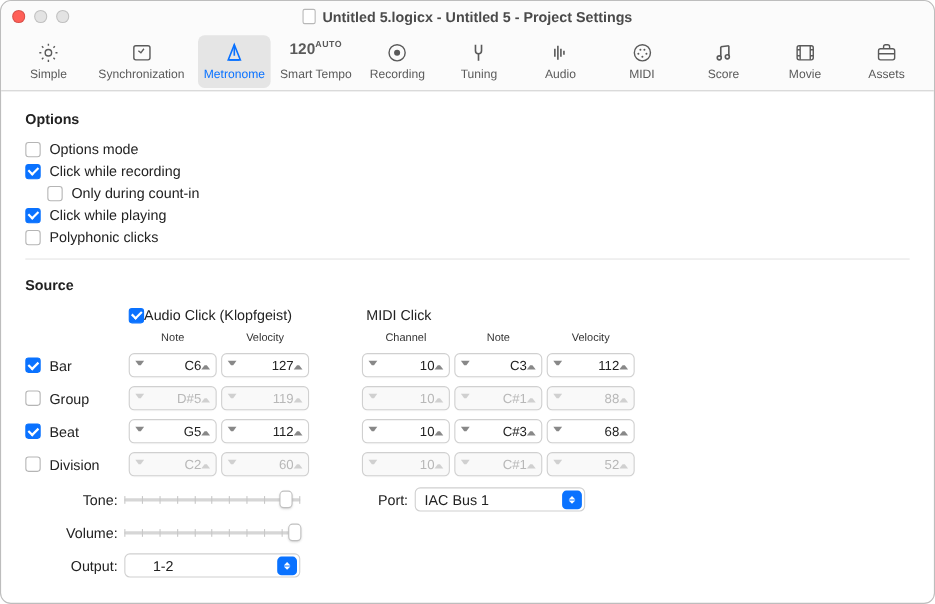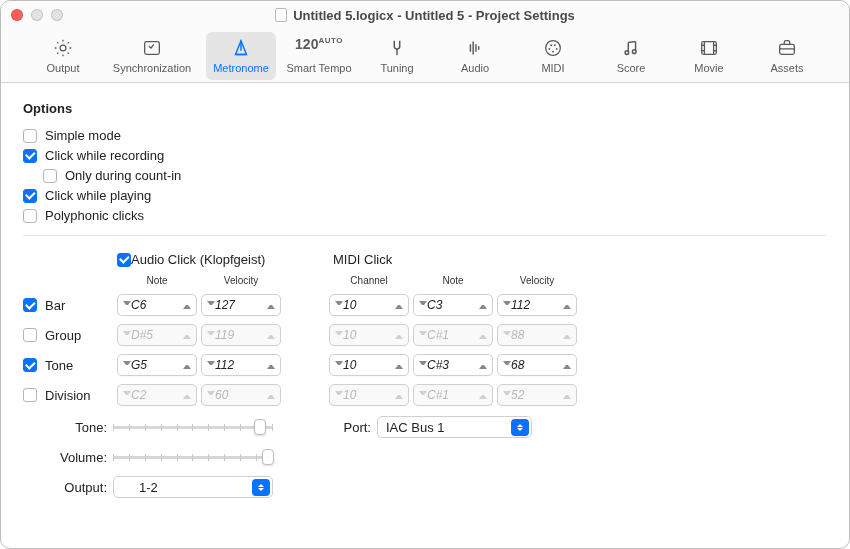--- a/index.html
+++ b/index.html
@@ -98,21 +98,21 @@
   .col-title-head { font-size: 13px; text-align: left; padding-left: 0; display: flex; align-items: center; gap: 0; }
   .stepper {
     height: 22px; border: 1px solid #d0d0d0; border-radius: 5px;
     background: #fff; display: flex; align-items: center; justify-content: space-between;
     padding: 0 5px; font-size: 12px; color: #222;
     box-shadow: 0 1px 0 rgba(0,0,0,.02);
   }
   .stepper.disabled { color: #b8b8b8; background: #f9f9f9; }
   .stepper .chev { width: 8px; height: 8px; color: #888; }
   .stepper.disabled .chev { color: #d0d0d0; }
-  .stepper .val { flex:1; text-align:left;font-style:italic; }
+  .stepper .val { flex:1; text-align:right; }
   
   .row-label { display: flex; align-items: center; gap: 8px; }
   
   .bottom {
     display: grid;
     grid-template-columns: 90px 160px 44px 60px 155px;
     row-gap: 10px;
     align-items: center;
     margin-top: 10px;
   }
@@ -172,21 +172,21 @@
 </div>
 
 <div class="toolbar">
   <div class="tool">
     <span class="icon">
       <svg viewBox="0 0 24 24" width="22" height="22" stroke-width="1.4">
           <circle cx="12" cy="12" r="3.2"></circle>
           <path d="M12 3v2M12 19v2M3 12h2M19 12h2M5.6 5.6l1.4 1.4M17 17l1.4 1.4M18.4 5.6 17 7M7 17l-1.4 1.4"></path>
         </svg>
     </span>
-    <span>Output</span>
+    <span>Simple</span>
   </div>
   <div class="tool wide">
     <span class="icon">
       <svg viewBox="0 0 24 24" width="22" height="22" stroke-width="1.4">
           <rect x="4" y="5" width="16" height="14" rx="2"></rect>
           <path d="M8.5 10l2.5 2 3-4"></path>
         </svg>
     </span>
     <span>Synchronization</span>
   </div>
@@ -199,20 +199,29 @@
         </svg>
     </span>
     <span>Metronome</span>
   </div>
   <div class="tool">
     <span class="icon tempo-icon">
       <span>120</span>
       <small>AUTO</small>
     </span>
     <span>Smart Tempo</span>
+  </div>
+  <div class="tool">
+    <span class="icon">
+      <svg viewBox="0 0 24 24" width="22" height="22" stroke-width="1.4">
+          <circle cx="12" cy="12" r="8"></circle>
+          <circle cx="12" cy="12" r="3" fill="#5a5a5a" stroke="none"></circle>
+        </svg>
+    </span>
+    <span>Recording</span>
   </div>
   <div class="tool">
     <span class="icon">
       <svg viewBox="0 0 24 24" width="22" height="22" stroke-width="1.6">
           <path d="M9 4v6c0 2 1 3 3 3s3-1 3-3V4"></path>
           <path d="M12 13v7"></path>
         </svg>
     </span>
     <span>Tuning</span>
   </div>
@@ -267,41 +276,42 @@
     </span>
     <span>Assets</span>
   </div>
 </div>
 
 <div class="content">
   <h4>Options</h4>
 
   <div class="opt-row">
     <span class="cb"></span>
-    <span>Simple mode</span>
+    <span>Options mode</span>
   </div>
   <div class="opt-row">
     <span class="cb checked"></span>
     <span>Click while recording</span>
   </div>
   <div class="opt-row opt-indent">
     <span class="cb"></span>
     <span>Only during count-in</span>
   </div>
   <div class="opt-row">
     <span class="cb checked"></span>
     <span>Click while playing</span>
   </div>
   <div class="opt-row">
     <span class="cb"></span>
     <span>Polyphonic clicks</span>
   </div>
 
   <hr class="divider">
 
+  <h4>Source</h4>
 
   <div class="source-grid" style="margin-top:8px;">
 
     <div></div>
     <div class="col-title-head" style="grid-column: 2 / span 2;">
       <span class="cb checked"></span>
       <span>Audio Click (Klopfgeist)</span>
     </div>
     <div></div>
     <div class="col-left" style="grid-column: 5 / span 3;">MIDI Click</div>
@@ -371,21 +381,21 @@
         <span class="chev chev-up"></span>
       </div>
     <div class="stepper disabled">
         <span class="chev chev-down"></span>
         <span class="val">88</span>
         <span class="chev chev-up"></span>
       </div>
 
     <div class="row-label">
         <span class="cb checked"></span>
-        <span>Tone</span>
+        <span>Beat</span>
       </div>
     <div class="stepper">
         <span class="chev chev-down"></span>
         <span class="val">G5</span>
         <span class="chev chev-up"></span>
       </div>
     <div class="stepper">
         <span class="chev chev-down"></span>
         <span class="val">112</span>
         <span class="chev chev-up"></span>

